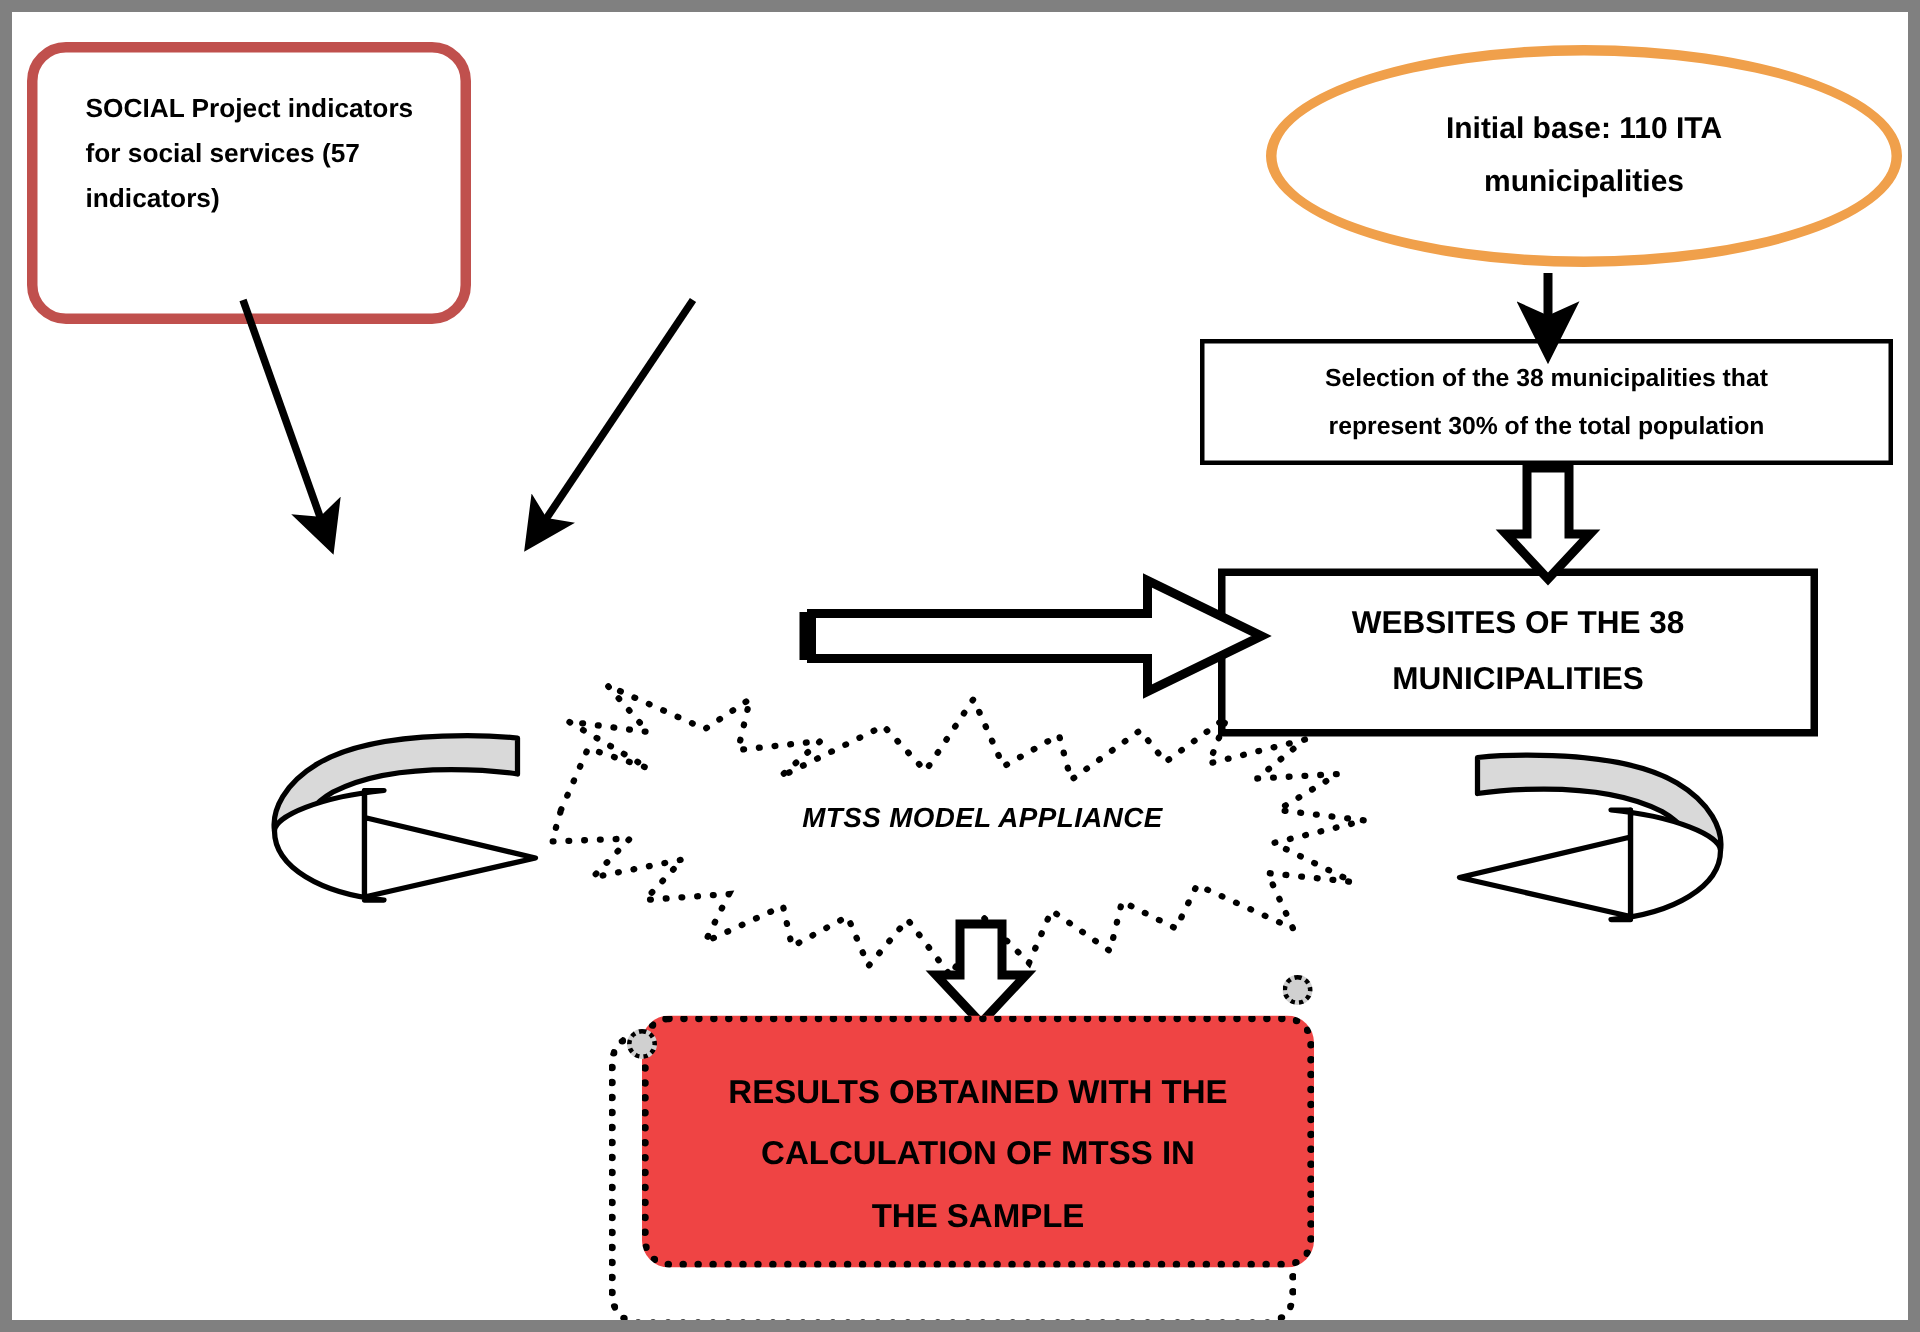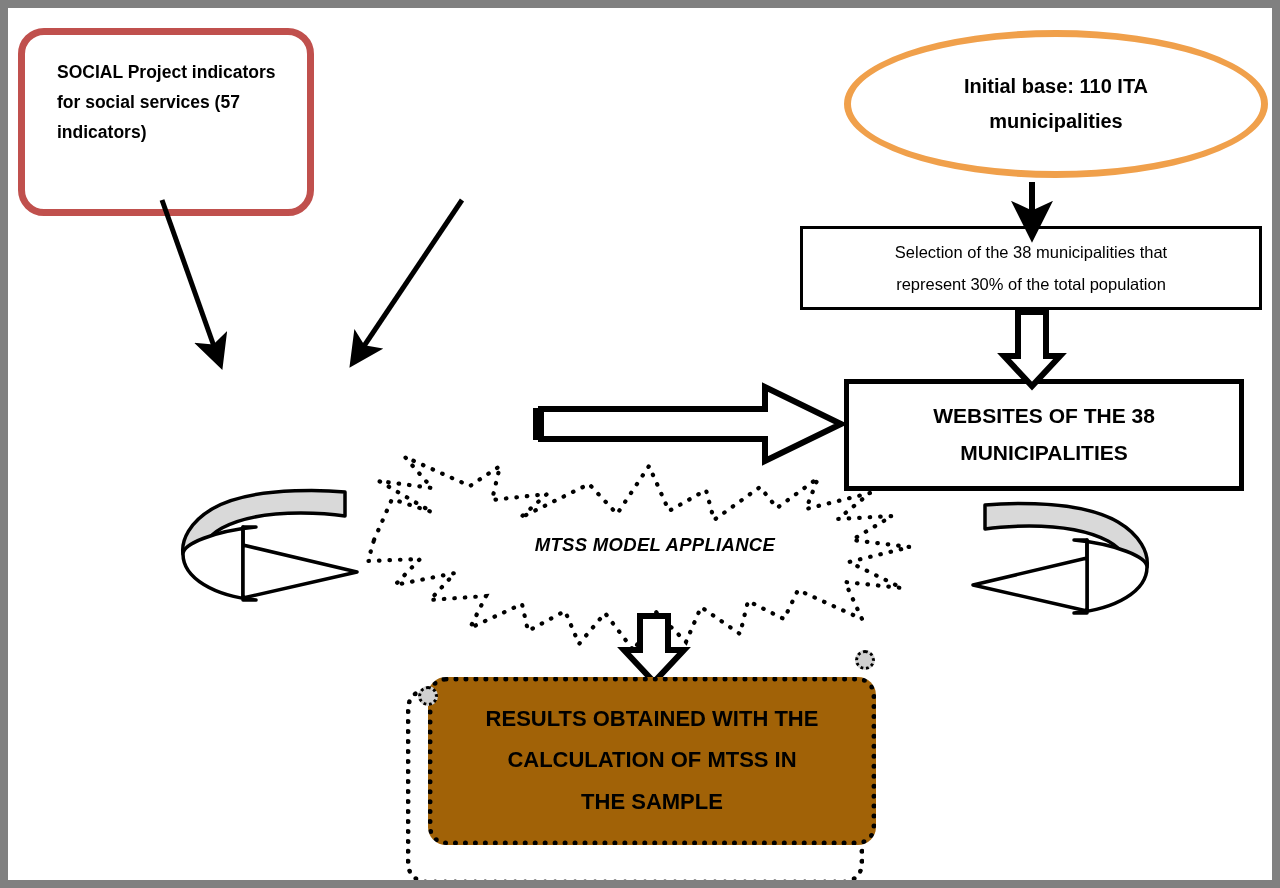--- a/index.html
+++ b/index.html
@@ -90,21 +90,21 @@
     padding: 0 56px;
   }
 
   
   #box-selection {
     left: 800px;
     top: 226px;
     width: 462px;
     height: 84px;
     border: 3px solid #000000;
-    font-weight: normal;
+    font-weight: bold;
     font-size: 16.5px;
     line-height: 1.95;
   }
 
   
   #box-mtss-model {
     left: 74px;
     top: 372px;
     width: 438px;
     height: 112px;
@@ -112,21 +112,21 @@
     align-items: flex-start;
     padding-top: 14px;
     font-size: 25px;
     letter-spacing: .2px;
   }
   #box-mtss-model .lead { font-weight: normal; }
   #box-mtss-model .strong { font-weight: bold; }
 
   
   #box-websites {
-    left: 844px;
+    left: 812px;
     top: 379px;
     width: 400px;
     height: 112px;
     border: 5px solid #000000;
     font-weight: bold;
     font-size: 21px;
     line-height: 1.75;
   }
 
   
@@ -141,26 +141,26 @@
     border-radius: 20px;
     background: transparent;
   }
   #box-results {
     left: 428px;
     top: 677px;
     width: 448px;
     height: 168px;
     border: 5px dotted #000000;
     border-radius: 18px;
-    align-items: flex-start;
+    align-items: center;
     padding-top: 16px;
     font-weight: bold;
     font-size: 22px;
     line-height: 1.88;
-    background: #a16207;
+    background: #ef4444;
     z-index: 6;
   }
   
   .handle-dot {
     position: absolute;
     width: 20px;
     height: 20px;
     border-radius: 50%;
     background: #d0d0d0;
     border: 3px dotted #000;

